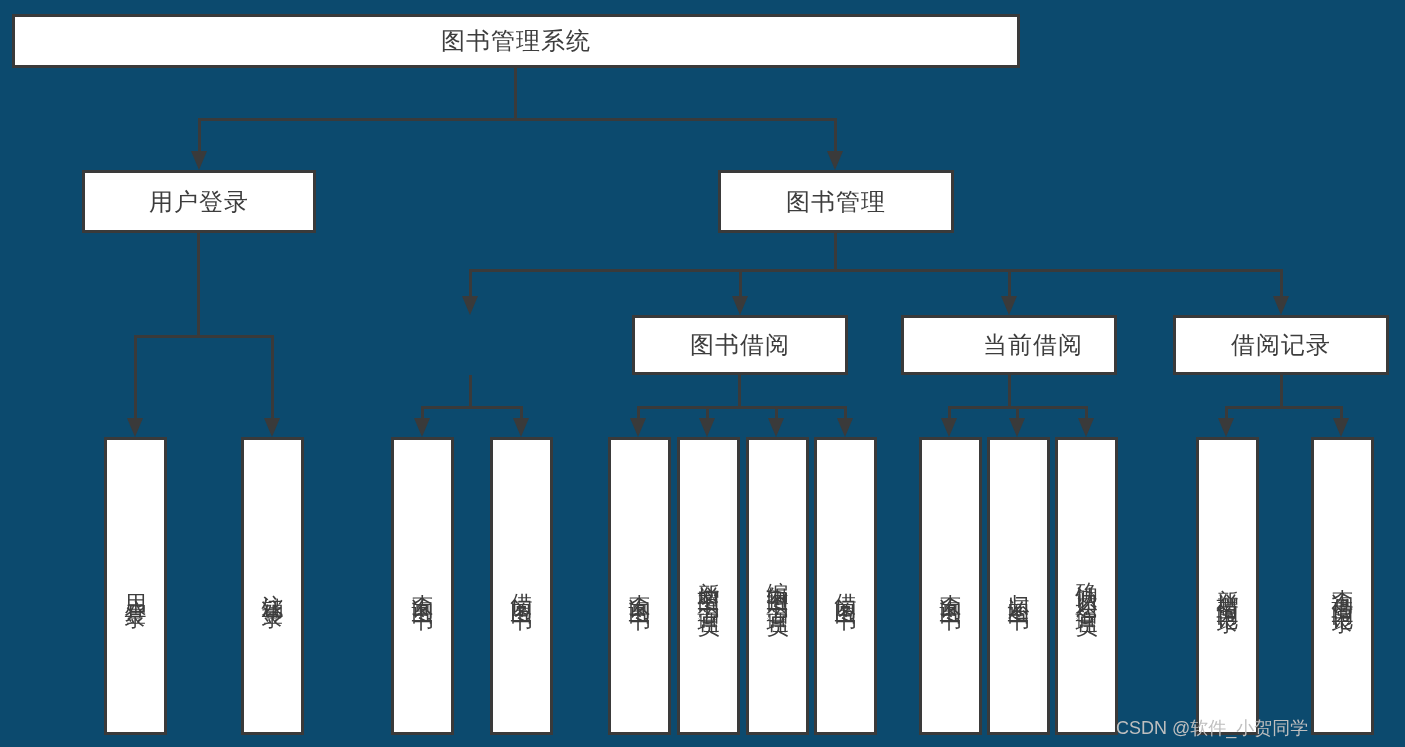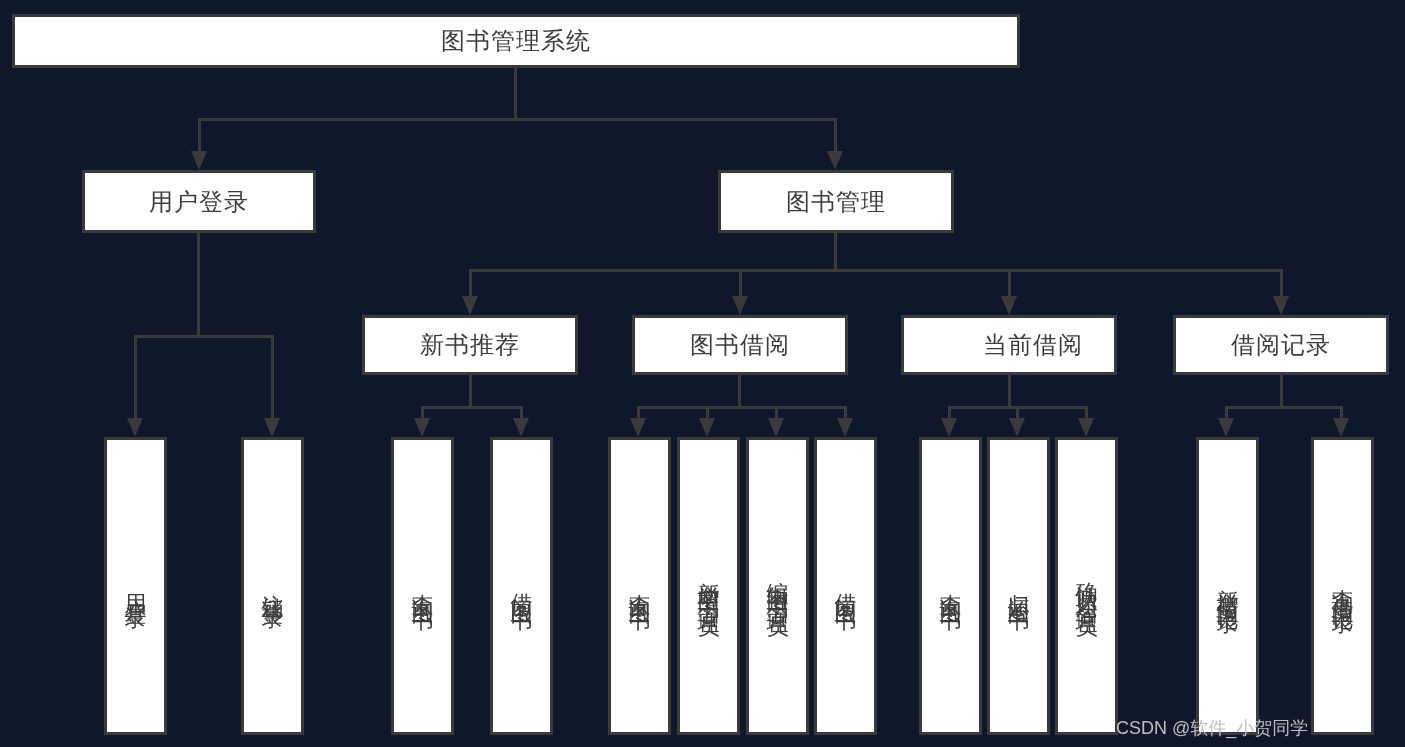--- a/index.html
+++ b/index.html
@@ -5,21 +5,21 @@
   html, body {
     margin: 0;
     padding: 0;
     background: #ffffff;
     font-family: "Liberation Sans", "DejaVu Sans", sans-serif;
   }
   #canvas {
     position: relative;
     width: 1405px;
     height: 747px;
-    background: #0f172a;
+    background: #0c4a6e;
     overflow: hidden;
   }
   .box {
     position: absolute;
     box-sizing: border-box;
     border: 3px solid #3a3a3a;
     background: #ffffff;
     display: flex;
     align-items: center;
     justify-content: center;
@@ -90,23 +90,20 @@
   <div class="line" style="left:469px; top:269px; width:814px; height:3px;"></div>
   <div class="line" style="left:469px; top:269px; width:3px; height:28px;"></div>
   <div class="arr" style="left:462px; top:296px;"></div>
   <div class="line" style="left:739px; top:269px; width:3px; height:28px;"></div>
   <div class="arr" style="left:732px; top:296px;"></div>
   <div class="line" style="left:1008px; top:269px; width:3px; height:28px;"></div>
   <div class="arr" style="left:1001px; top:296px;"></div>
   <div class="line" style="left:1280px; top:269px; width:3px; height:28px;"></div>
   <div class="arr" style="left:1273px; top:296px;"></div>
 
-  <div class="box" style="left:362px; top:315px; width:216px; height:60px;">
-    <span class="hlabel">新书推荐</span>
-  </div>
   <div class="box" style="left:632px; top:315px; width:216px; height:60px;">
     <span class="hlabel">图书借阅</span>
   </div>
   <div class="box" style="left:901px; top:315px; width:216px; height:60px;padding-left:48px;">
     <span class="hlabel">当前借阅</span>
   </div>
   <div class="box" style="left:1173px; top:315px; width:216px; height:60px;">
     <span class="hlabel">借阅记录</span>
   </div>
 

